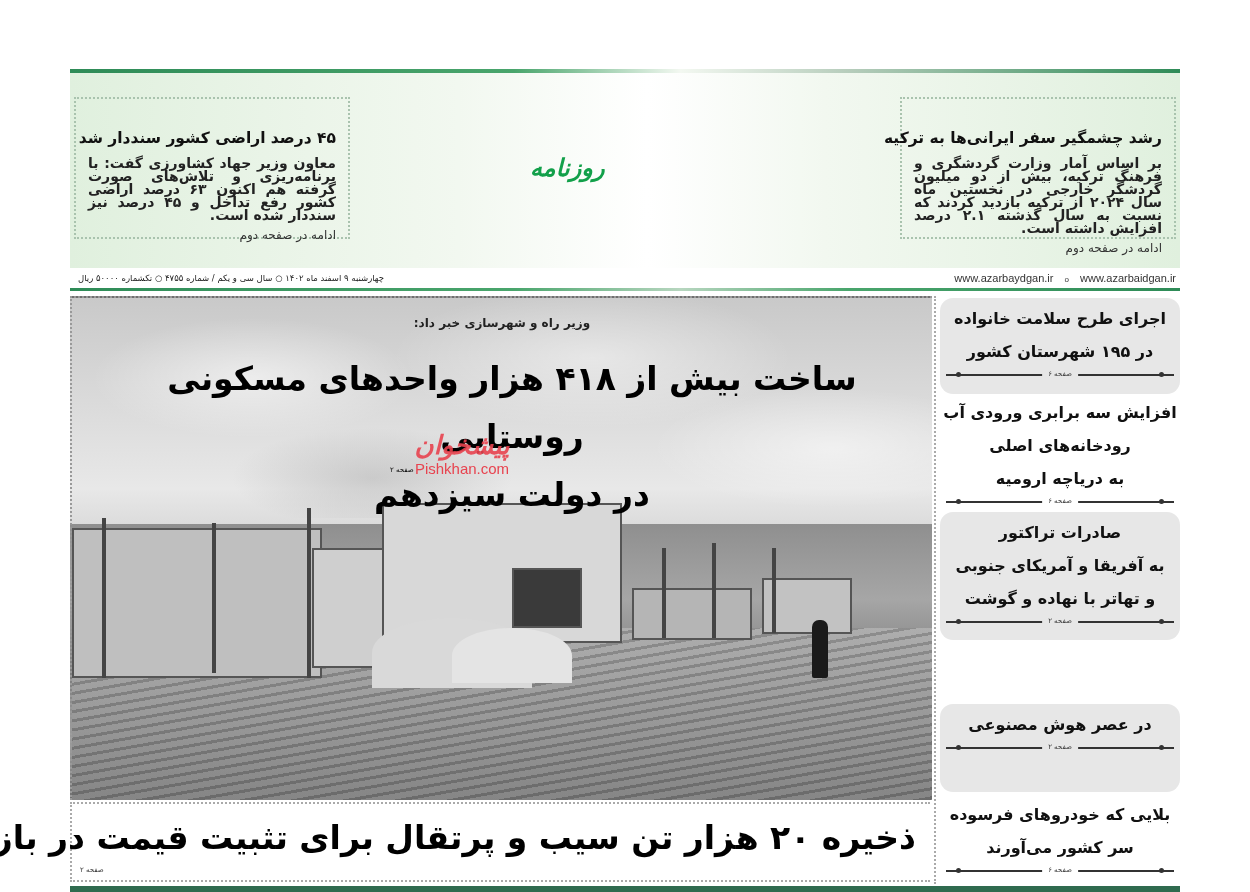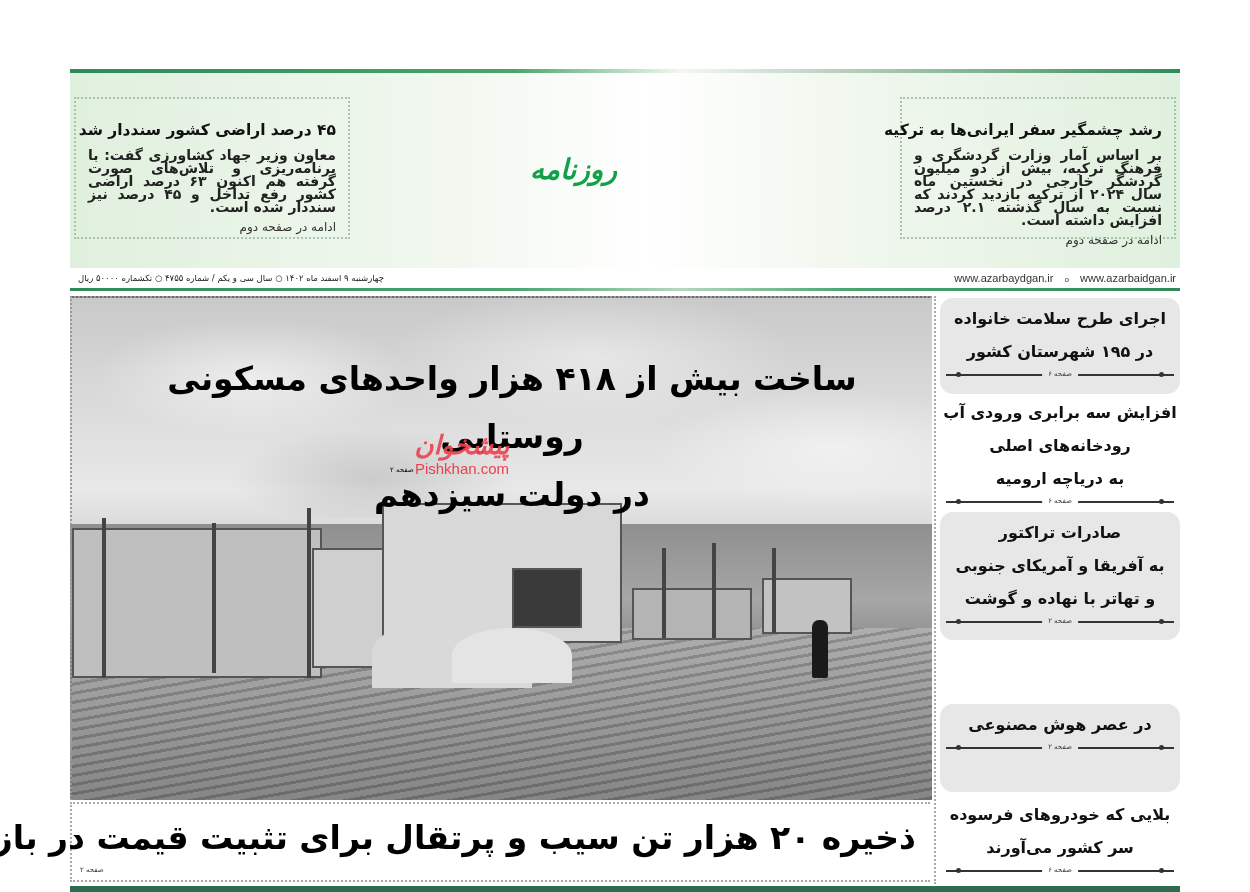--- a/index.html
+++ b/index.html
@@ -17,36 +17,36 @@
   .masthead {
     position:absolute; left:0; top:73px; width:1110px; height:195px;
     background:linear-gradient(to right,#e0f0de 0%,#f2f8f0 35%,#ffffff 52%,#f2f8f0 68%,#e0f0de 100%);
   }
   .teaser-box {
     position:absolute; top:24px; width:276px; height:142px; border:2px dotted #a9c3ae;
     padding:10px 12px; box-sizing:border-box; direction:rtl; text-align:justify;
   }
   .teaser-box.left { left:4px; }
   .teaser-box.right { right:4px; }
-  .teaser-title { font-family:"DejaVu Sans", sans-serif; font-weight:bold; font-size:15.5px; color:#111; margin:12px 0 10px 0; white-space:nowrap; }
+  .teaser-title { font-family:"DejaVu Sans", sans-serif; font-weight:bold; font-size:15.5px; color:#111; margin:20px 0 10px 0; white-space:nowrap; }
   .teaser-body { font-size:14px; line-height:13px; color:#222; font-weight:bold; }
   .teaser-more { font-size:12px; color:#333; margin-top:6px; }
 
   .logo {
     position:absolute; left:330px; top:0; width:430px; height:210px; text-align:center;
   }
   .logo-main {
     position:absolute; left:10px; top:30px; width:410px; text-align:center;
     font-family:"DejaVu Serif", serif; font-size:86px; font-weight:bold; color:#12a04a;
     -webkit-text-stroke:2px #0f7a39; letter-spacing:4px; font-style:italic;
     text-shadow: 0 0 0 #fff, 2px 2px 0 #ffffff, -2px -2px 0 #c8e8cf;
   }
   .logo-sub {
     position:absolute; left:118px; top:80px; font-family:"DejaVu Serif", serif; font-style:italic;
-    font-size:28px; color:#12a04a; font-weight:bold;padding-left:12px;
+    font-size:24px; color:#12a04a; font-weight:bold;padding-left:12px;
   }
 
   .info-bar {
     position:absolute; left:0; top:268px; width:1110px; height:20px;
     font-size:8.5px; color:#222; line-height:20px;
   }
   .info-bar .date { position:absolute; left:8px; top:0; }
   .info-bar .urls { position:absolute; right:4px; top:0; direction:ltr; font-size:11px; font-family:"Liberation Sans", sans-serif; color:#333; }
   .info-bar .urls .sep { font-size:8px; margin:0 8px; }
   .bottom-rule {
@@ -170,20 +170,21 @@
     <div class="pillar" style="left:30px; top:220px; height:160px;"></div>
     <div class="pillar" style="left:140px; top:225px; height:150px;"></div>
     <div class="pillar" style="left:235px; top:210px; height:170px;"></div>
     <div class="pillar" style="left:590px; top:250px; height:90px;"></div>
     <div class="pillar" style="left:640px; top:245px; height:95px;"></div>
     <div class="pillar" style="left:700px; top:250px; height:85px;"></div>
     <div class="mound" style="left:300px; top:320px; width:160px; height:70px;"></div>
     <div class="mound" style="left:380px; top:330px; width:120px; height:55px; background:#e4e4e4;"></div>
     <div class="person"></div>
 
+    <div class="lead-kicker">وزیر راه و شهرسازی خبر داد:</div>
     <div class="lead-headline">
       <div>ساخت بیش از ۴۱۸ هزار واحدهای مسکونی روستایی</div>
       <div>در دولت سیزدهم</div>
     </div>
     <div class="lead-page-ref">صفحه ۲</div>
     <div class="watermark">
       <div class="fa">پیشخوان</div>
       <div class="en">Pishkhan.com</div>
     </div>
   </div>

